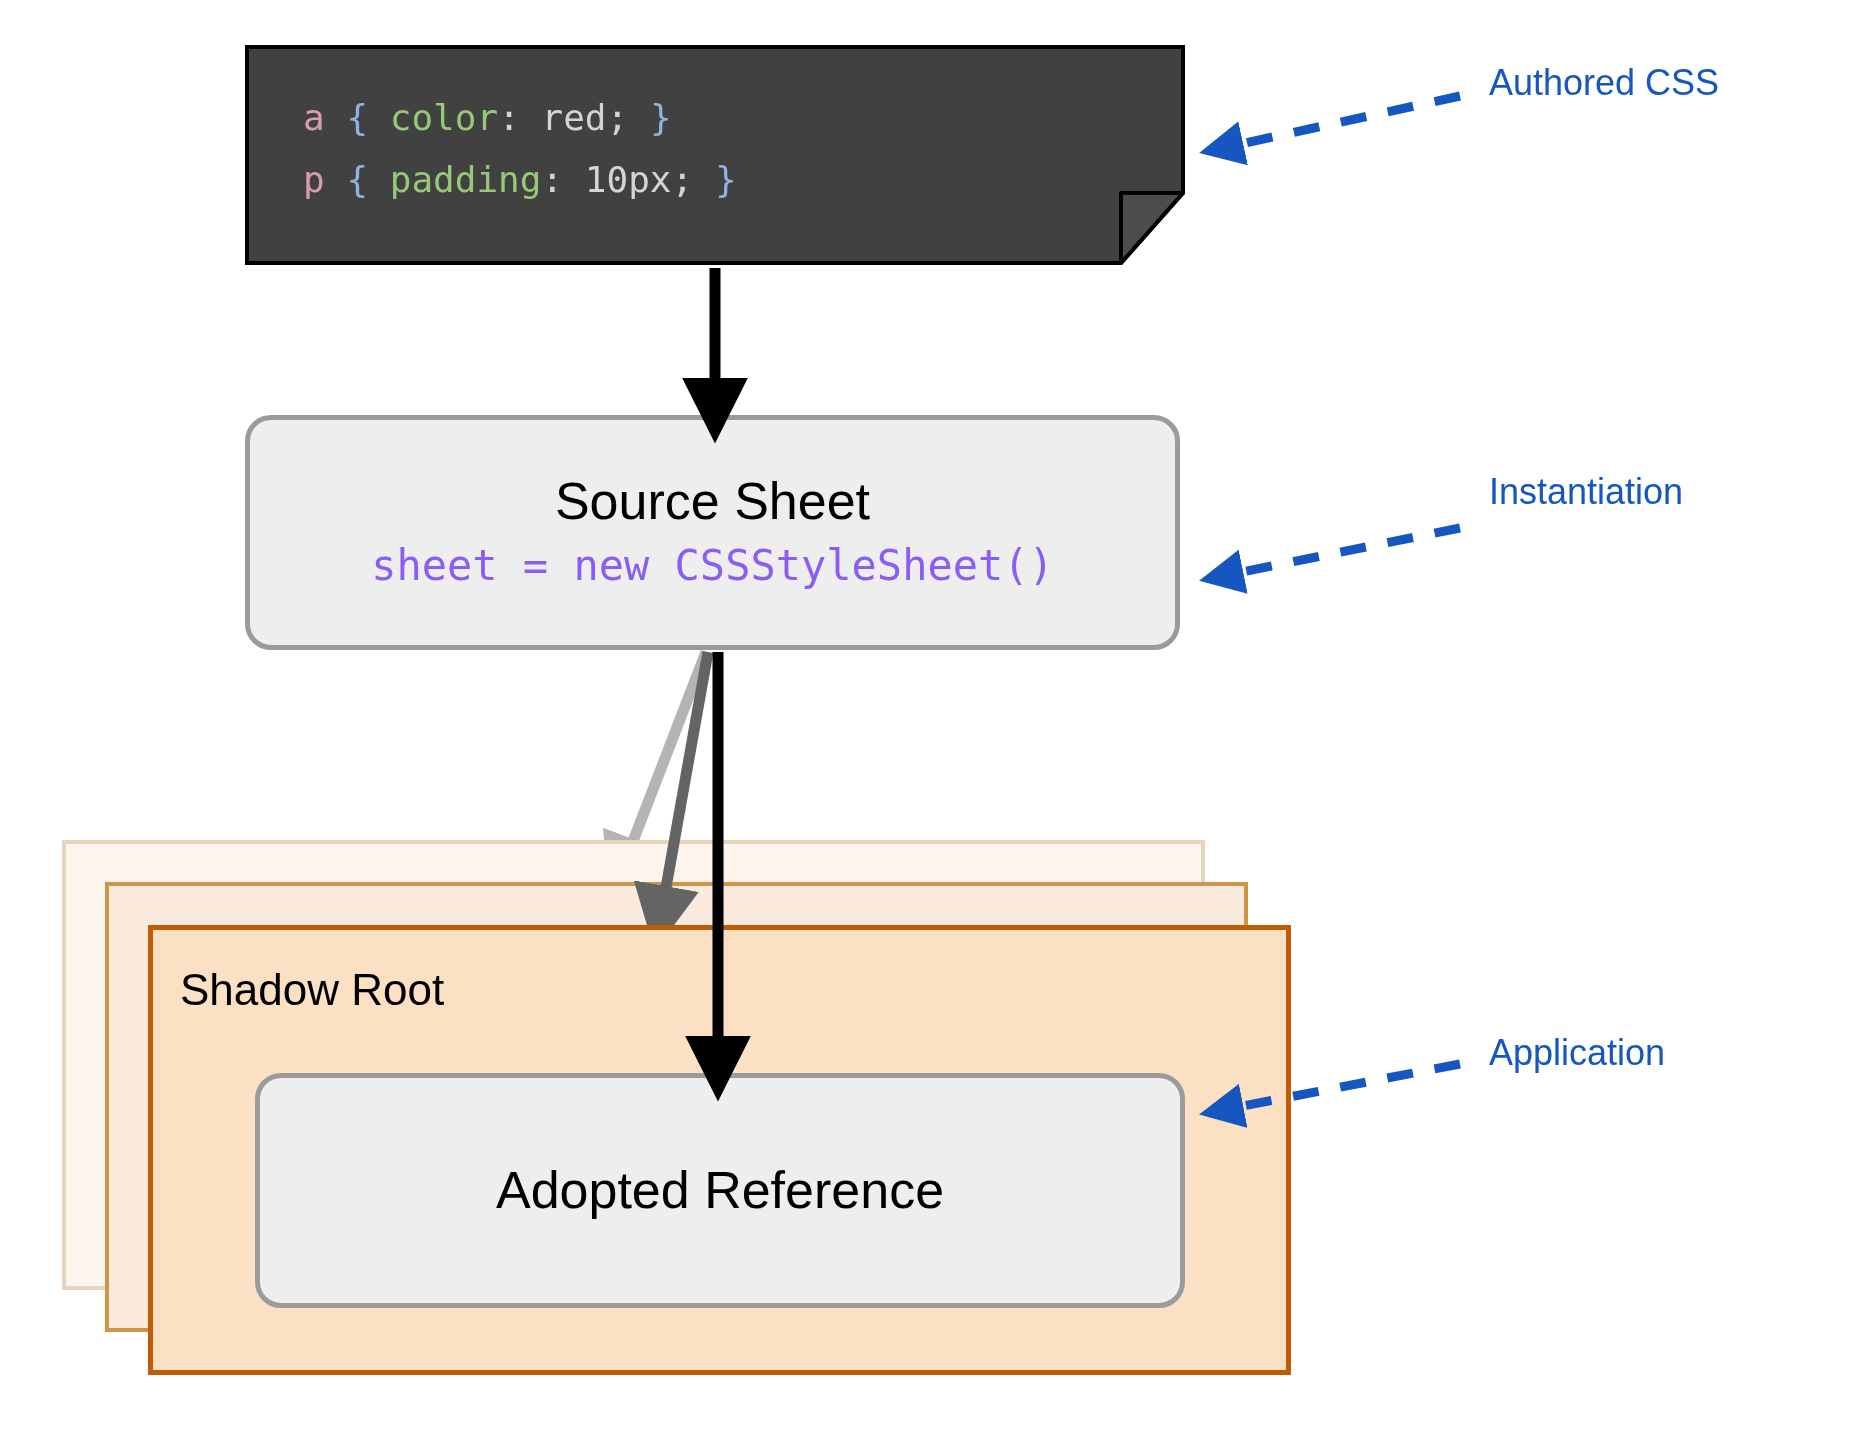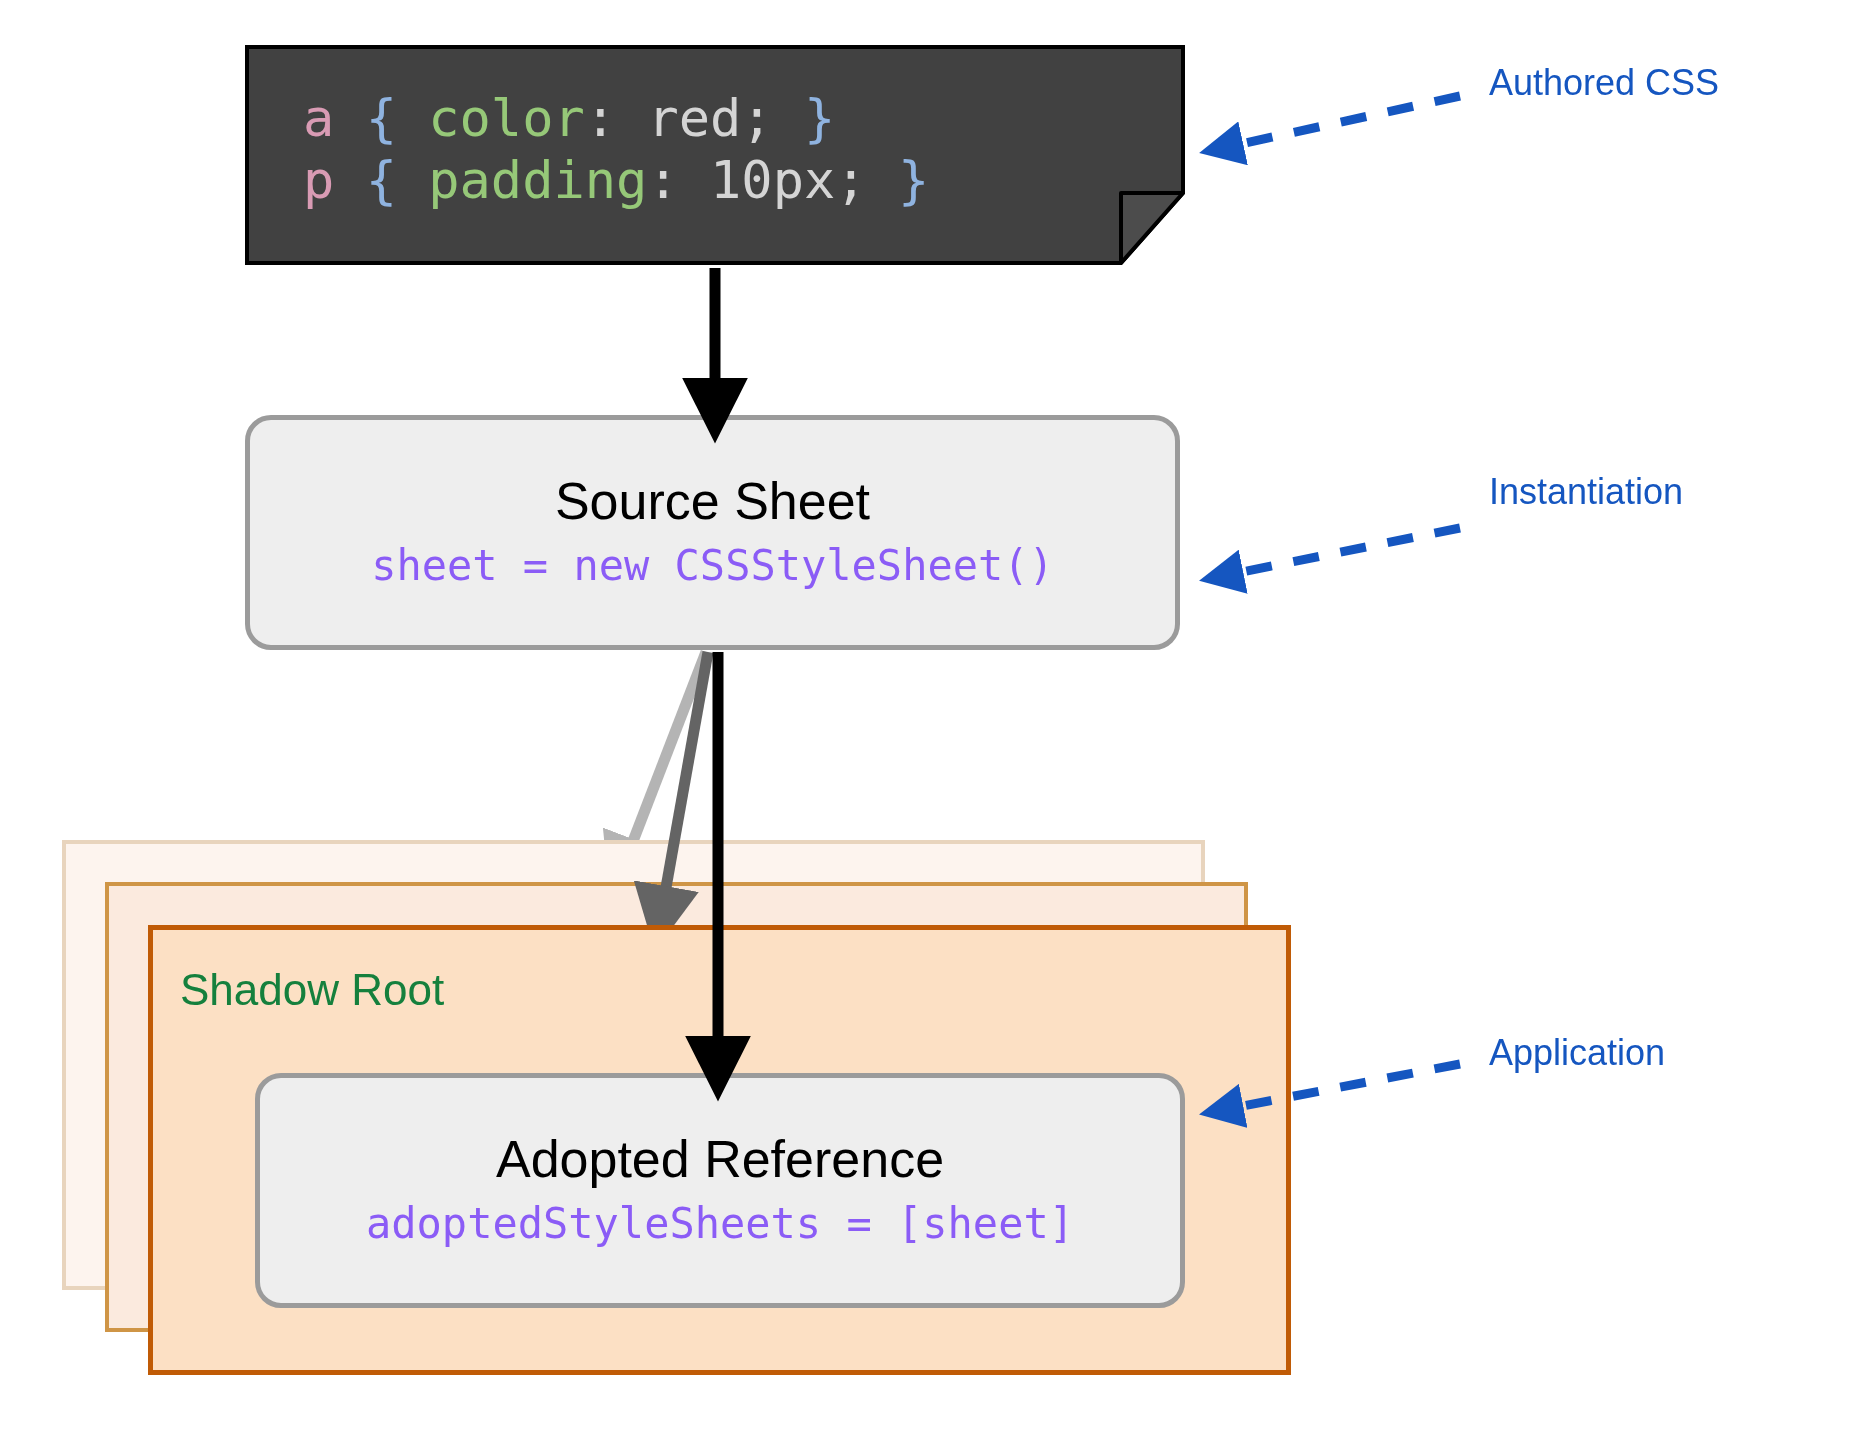--- a/index.html
+++ b/index.html
@@ -31,21 +31,21 @@
     left: 0; top: 0;
     width: 940px;
     height: 220px;
     display: block;
   }
   .code-text {
     position: absolute;
     left: 58px;
     top: 42px;
     font-family: "DejaVu Sans Mono", "Liberation Mono", monospace;
-    font-size: 52px;
+    font-size: 36px;
     line-height: 62px;
     white-space: pre;
     letter-spacing: 0px;
   }
   .tok-sel  { color: #d99bb4; }
   .tok-br   { color: #8fb3e0; }
   .tok-prop { color: #96c878; }
   .tok-val  { color: #d4d4d4; }
   .tok-pun  { color: #d4d4d4; }
 
@@ -121,21 +121,21 @@
     width: 1143px;
     height: 450px;
     background: #fce0c4;
     border: 5px solid #c05b06;
     z-index: 4;
   }
   #shadow-root-label {
     position: absolute;
     left: 180px;
     top: 965px;
-    color: #15803d;
+    color: #000000;
     font-size: 44px;
     font-family: "Liberation Sans", sans-serif;
     z-index: 5;
     white-space: nowrap;
   }
 
   
   #arrows-under {
     position: absolute;
     left: 0; top: 0;
@@ -222,21 +222,20 @@
 
   <div id="shadow-root-label">Shadow Root</div>
 
   <div class="node-box" id="source-sheet-box">
     <div class="node-title">Source Sheet</div>
     <div class="node-code">sheet = new CSSStyleSheet()</div>
   </div>
 
   <div class="node-box" id="adopted-ref-box">
     <div class="node-title">Adopted Reference</div>
-    <div class="node-code">adoptedStyleSheets = [sheet]</div>
   </div>
 
   <svg id="arrows-top" viewBox="0 0 1874 1430">
     <defs>
       <marker id="head-black" markerWidth="6" markerHeight="6" refX="2.4" refY="3" orient="auto" markerUnits="strokeWidth">
         <path d="M0,0 L6,3 L0,6 z" fill="#000000"></path>
       </marker>
       <marker id="head-blue" markerWidth="5" markerHeight="5" refX="2.4" refY="2.5" orient="auto" markerUnits="strokeWidth">
         <path d="M0,0 L5,2.5 L0,5 z" fill="#1556c0"></path>
       </marker>

